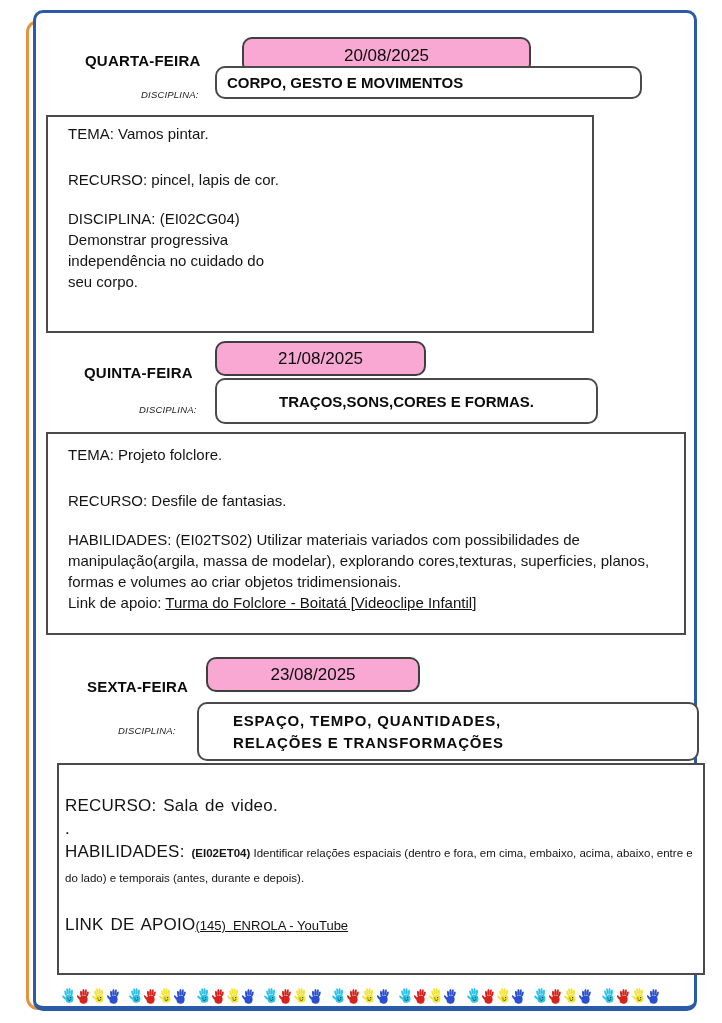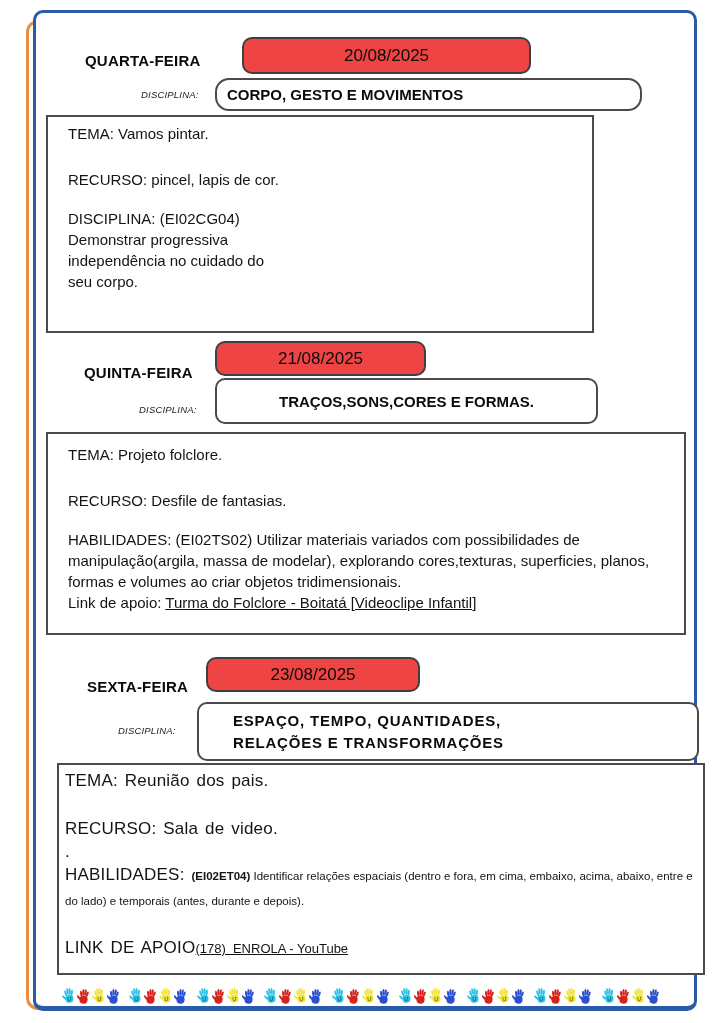--- a/index.html
+++ b/index.html
@@ -12,21 +12,21 @@
     border:3px solid #E8913F;border-radius:12px;background:transparent;z-index:0;
   }
   .blue-frame{
     position:absolute;left:33px;top:10px;width:658px;height:993px;
     border:3px solid #2B5BA6;border-bottom-width:5px;border-radius:10px;
     background:#fff;z-index:1;
   }
   .abs{position:absolute;z-index:2;}
   .day-label{font-weight:bold;font-size:15px;letter-spacing:.2px;color:#0b0b0b;}
   .date-box{
-    border:2px solid #3f3f3f;border-radius:10px;background:#ef4444;
+    border:2px solid #3f3f3f;border-radius:10px;background:#f9a8d4;
     display:flex;align-items:center;justify-content:center;
     font-size:17px;color:#0b0b0b;
   }
   .disc-label{font-size:9.5px;color:#1c1c1c;letter-spacing:.2px;font-style:italic;}
   .disc-box{
     border:2px solid #4a4a4a;border-radius:10px;background:#fff;
     font-weight:bold;font-size:15px;color:#0b0b0b;
     display:flex;flex-direction:column;justify-content:center;
   }
   .content-box{
@@ -57,21 +57,21 @@
 
 <div class="screen">
   <div class="orange-frame"></div>
   <div class="blue-frame"></div>
 
   <div class="abs day-label" style="left:85px;top:52px;">QUARTA-FEIRA</div>
   <div class="abs date-box" style="left:242px;top:37px;width:285px;height:33px;">
     <span>20/08/2025</span>
   </div>
   <div class="abs disc-label" style="left:141px;top:89px;">DISCIPLINA:</div>
-  <div class="abs disc-box" style="left:215px;top:78px;width:413px;height:29px;padding-left:10px;border-radius:14px;">
+  <div class="abs disc-box" style="left:215px;top:66px;width:413px;height:29px;padding-left:10px;">
     <span>CORPO, GESTO E MOVIMENTOS</span>
   </div>
   <div class="abs content-box b1" style="left:46px;top:115px;width:548px;height:218px;">
     <div>TEMA: Vamos pintar.</div>
     <div class="sp25"></div>
     <div>RECURSO: pincel, lapis de cor.</div>
     <div class="sp18"></div>
     <div>DISCIPLINA: (EI02CG04)</div>
     <div>Demonstrar progressiva</div>
     <div>independência no cuidado do</div>
@@ -98,27 +98,26 @@
   <div class="abs day-label" style="left:87px;top:678px;">SEXTA-FEIRA</div>
   <div class="abs date-box" style="left:206px;top:657px;width:210px;height:31px;">
     <span>23/08/2025</span>
   </div>
   <div class="abs disc-label" style="left:118px;top:725px;">DISCIPLINA:</div>
   <div class="abs disc-box" style="left:197px;top:702px;width:464px;height:55px;padding-left:34px;line-height:22px;">
     <span class="disc-line">ESPAÇO, TEMPO, QUANTIDADES,</span>
     <span class="disc-line">RELAÇÕES E TRANSFORMAÇÕES</span>
   </div>
   <div class="abs content-box b3" style="left:57px;top:763px;width:648px;height:212px;">
-    <div>TEMA: Reunião dos pais.</div>
     <div class="sp25"></div>
     <div>RECURSO: Sala de video.</div>
     <div>.</div>
     <div><span>HABILIDADES: </span><span class="hab-code">(EI02ET04) </span><span class="small-desc">Identificar relações espaciais (dentro e fora, em cima, embaixo, acima, abaixo, entre e do lado) e temporais (antes, durante e depois).</span></div>
     <div class="sp25"></div>
-    <div><span>LINK DE APOIO</span><span class="doc-link b3-link">(178)  ENROLA - YouTube</span></div>
+    <div><span>LINK DE APOIO</span><span class="doc-link b3-link">(145)  ENROLA - YouTube</span></div>
   </div>
 
   <div class="hands-row">
       <svg viewBox="0 0 24 30">
         <ellipse cx="12" cy="20.5" rx="7" ry="7" fill="#2EC4E9"></ellipse>
         <ellipse cx="6.8" cy="10.5" rx="1.9" ry="5" transform="rotate(-13 6.8 10.5)" fill="#2EC4E9"></ellipse>
         <ellipse cx="10.3" cy="8" rx="1.9" ry="5.6" transform="rotate(-4 10.3 8)" fill="#2EC4E9"></ellipse>
         <ellipse cx="14" cy="8" rx="1.9" ry="5.6" transform="rotate(4 14 8)" fill="#2EC4E9"></ellipse>
         <ellipse cx="17.4" cy="10.5" rx="1.9" ry="5" transform="rotate(13 17.4 10.5)" fill="#2EC4E9"></ellipse>
         <ellipse cx="3.2" cy="17.5" rx="1.8" ry="4.4" transform="rotate(-40 3.2 17.5)" fill="#2EC4E9"></ellipse>

